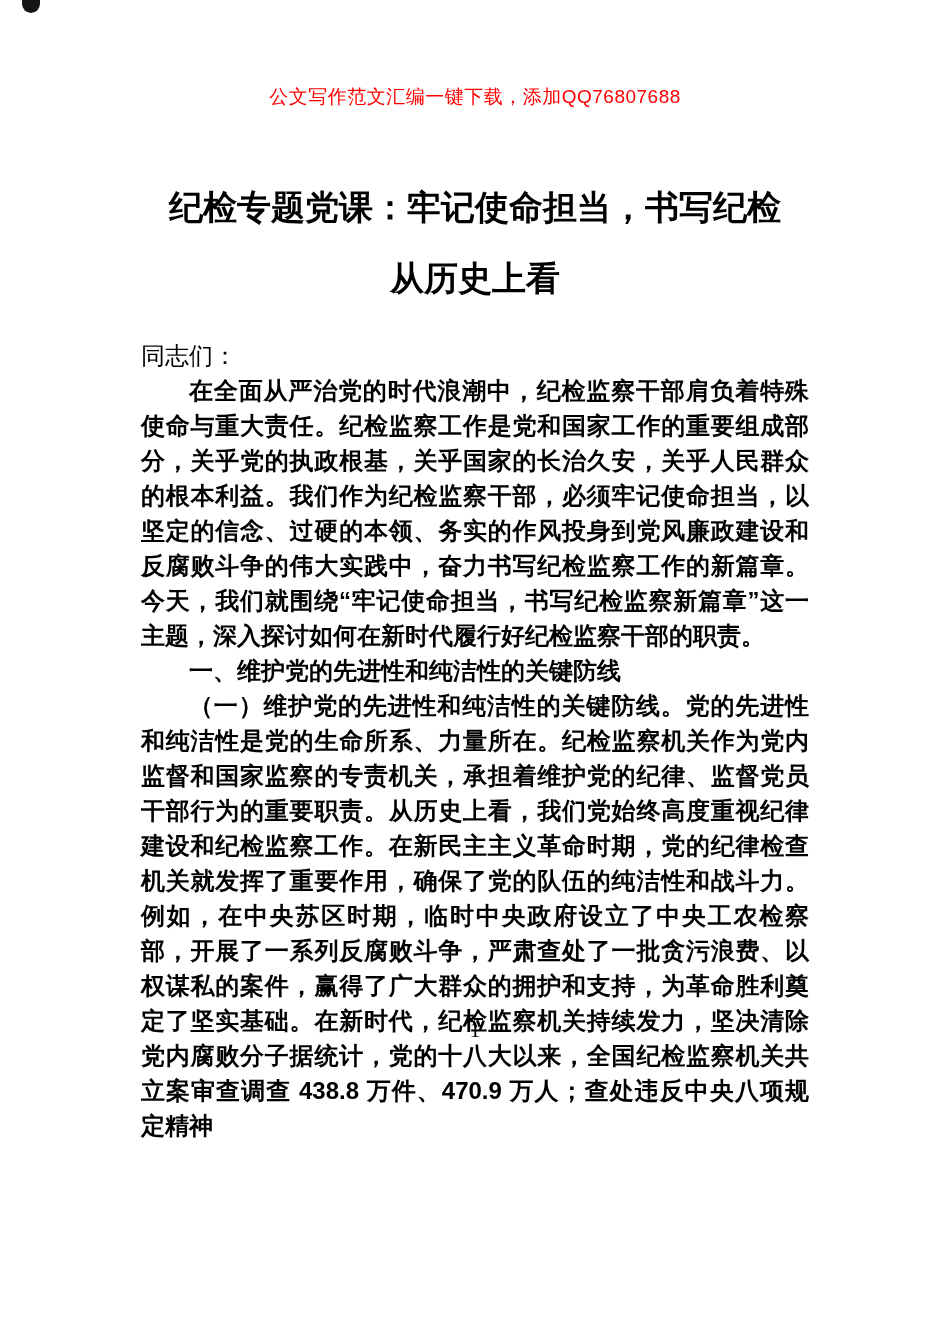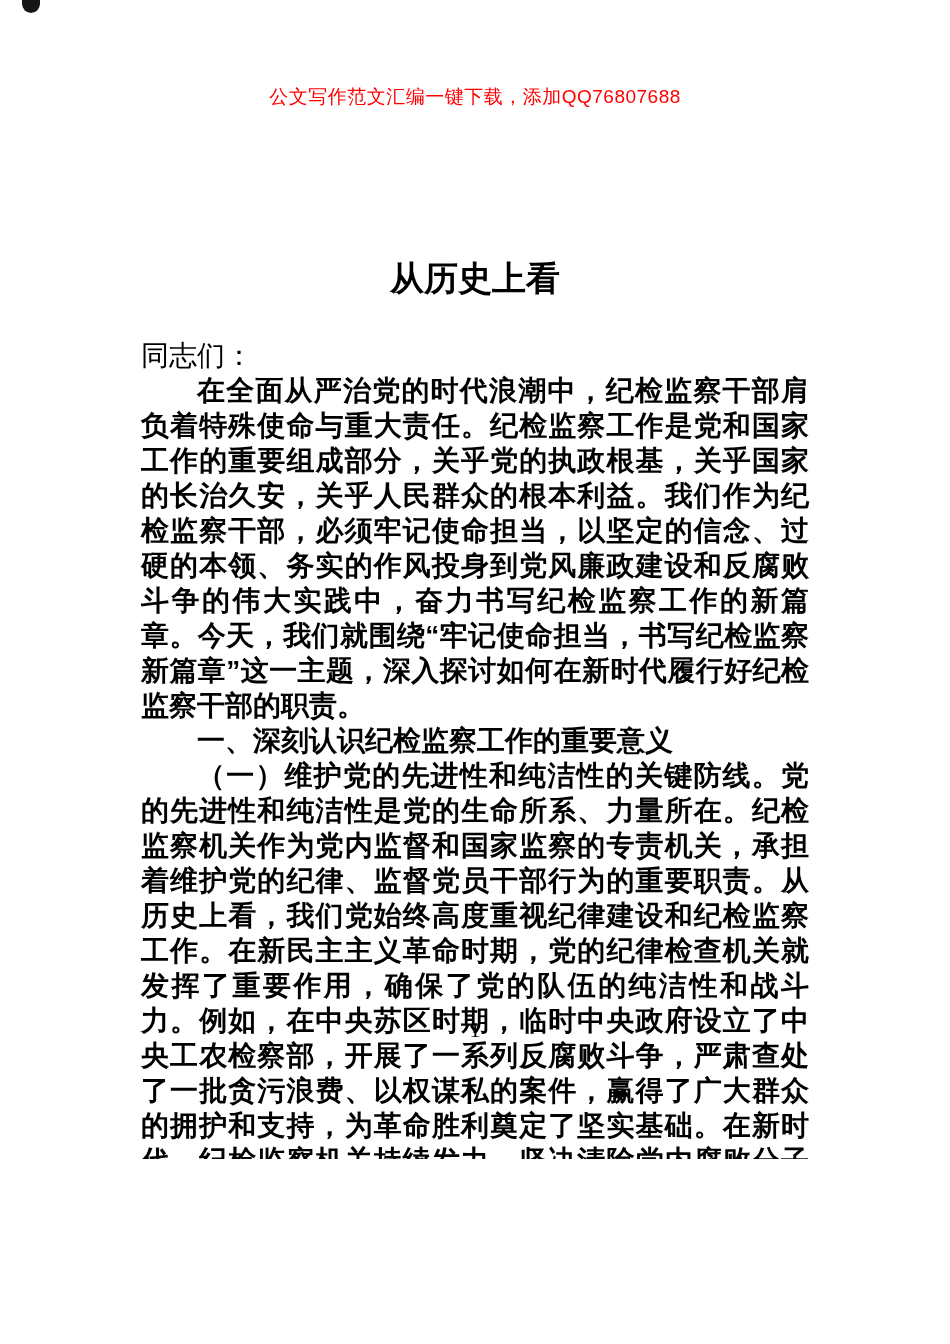--- a/index.html
+++ b/index.html
@@ -36,21 +36,21 @@
   .title {
     margin: 62px 0 0 0;
     text-align: center;
     font-size: 34px;
     font-weight: 700;
     line-height: 71px;
   }
   .content {
     width: 668px;
     margin: 24px auto 4px auto;
-    font-size: 28px;
+    font-size: 24px;
     line-height: 35px;
     text-align: justify;
     text-justify: inter-ideograph;
   }
   .content p {
     margin: 0;
   }
   .content p.indent {
     text-indent: 2em;
     font-weight: bold;
@@ -68,26 +68,26 @@
 </head>
 <body>
 
 <div class="page">
 
   <div class="corner-mark"></div>
 
   <div class="notice" style="color: rgb(255, 0, 0);">公文写作范文汇编一键下载，添加QQ76807688</div>
 
   <h1 class="title">
-    <br>
+    <span>纪检专题党课：牢记使命担当，书写纪检</span><br>
     <span>从历史上看</span>
   </h1>
 
   <div class="content">
     <p>同志们：</p>
     <p class="indent">在全面从严治党的时代浪潮中，纪检监察干部肩负着特殊使命与重大责任。纪检监察工作是党和国家工作的重要组成部分，关乎党的执政根基，关乎国家的长治久安，关乎人民群众的根本利益。我们作为纪检监察干部，必须牢记使命担当，以坚定的信念、过硬的本领、务实的作风投身到党风廉政建设和反腐败斗争的伟大实践中，奋力书写纪检监察工作的新篇章。今天，我们就围绕“牢记使命担当，书写纪检监察新篇章”这一主题，深入探讨如何在新时代履行好纪检监察干部的职责。</p>
-    <p class="indent">一、深刻认识纪检监察工作的重要意义</p>
+    <p class="indent">一、维护党的先进性和纯洁性的关键防线</p>
     <p class="indent">（一）维护党的先进性和纯洁性的关键防线。党的先进性和纯洁性是党的生命所系、力量所在。纪检监察机关作为党内监督和国家监察的专责机关，承担着维护党的纪律、监督党员干部行为的重要职责。从历史上看，我们党始终高度重视纪律建设和纪检监察工作。在新民主主义革命时期，党的纪律检查机关就发挥了重要作用，确保了党的队伍的纯洁性和战斗力。例如，在中央苏区时期，临时中央政府设立了中央工农检察部，开展了一系列反腐败斗争，严肃查处了一批贪污浪费、以权谋私的案件，赢得了广大群众的拥护和支持，为革命胜利奠定了坚实基础。在新时代，纪检监察机关持续发力，坚决清除党内腐败分子据统计，党的十八大以来，全国纪检监察机关共立案审查调查 438.8 万件、470.9 万人；查处违反中央八项规定精神</p>
   </div>
 
   <div class="page-number">1</div>
 
 </div>
 
 </body></html>

